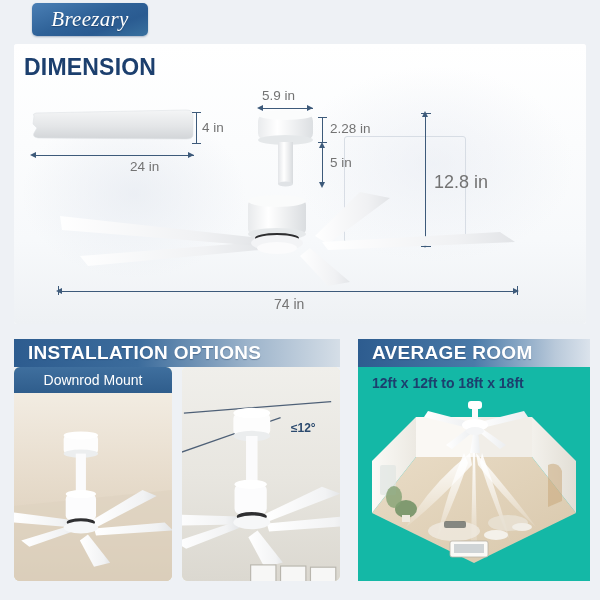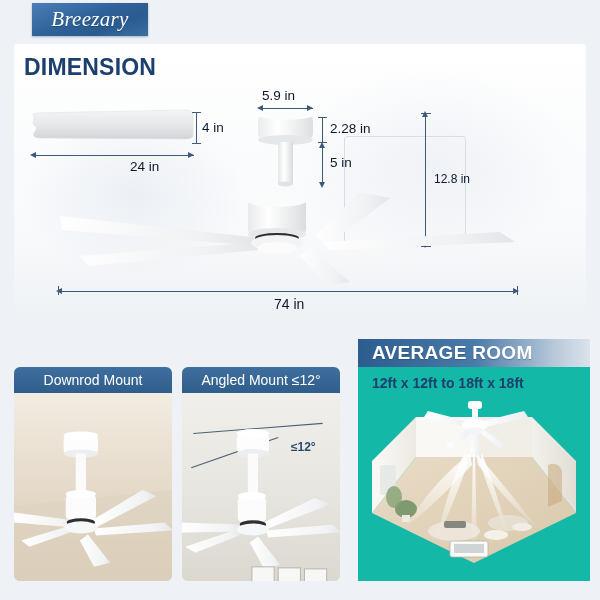--- a/index.html
+++ b/index.html
@@ -6,21 +6,21 @@
   html,body{margin:0;padding:0;}
   body{
     width:600px;height:600px;overflow:hidden;
     background:#eef1f5;
     font-family:"Liberation Sans", sans-serif;
     position:relative;
   }
   
   .logo-badge{
     position:absolute;left:32px;top:3px;width:116px;height:33px;
-    border-radius:0;
+    border-radius:5px;
     background:linear-gradient(160deg,#4a7fb5 0%,#2f6298 45%,#2a5b91 70%,#39719f 100%);
     box-shadow:0 1px 2px rgba(40,70,110,.35);
     display:flex;align-items:center;justify-content:center;
   }
   .logo-text{
     font-family:"Liberation Serif", serif;
     font-style:italic;color:#ffffff;font-size:21px;letter-spacing:.3px;
     text-shadow:0 1px 1px rgba(20,45,80,.5);
   }
   
@@ -45,21 +45,21 @@
     border:1px solid rgba(205,212,222,.75);border-radius:3px;
   }
   
   .dl{position:absolute;background:#3d5a7a;}
   .dl-h{height:1px;}
   .dl-v{width:1px;}
   .tick{position:absolute;background:#3d5a7a;}
   .tick-v{width:1px;height:9px;}
   .tick-h{height:1px;width:9px;}
   .dim-label{
-    position:absolute;color:#0f172a;font-size:13.5px;white-space:nowrap;
+    position:absolute;color:#737373;font-size:13.5px;white-space:nowrap;
   }
   .arrow{position:absolute;width:0;height:0;}
   .arrow-l{border-top:3px solid transparent;border-bottom:3px solid transparent;border-right:6px solid #3d5a7a;}
   .arrow-r{border-top:3px solid transparent;border-bottom:3px solid transparent;border-left:6px solid #3d5a7a;}
   .arrow-u{border-left:3px solid transparent;border-right:3px solid transparent;border-bottom:6px solid #3d5a7a;}
   .arrow-d{border-left:3px solid transparent;border-right:3px solid transparent;border-top:6px solid #3d5a7a;}
   
   .sec{position:absolute;}
   .sec-bar{
     height:28px;display:flex;align-items:center;
@@ -180,21 +180,21 @@
 <div class="dl dl-v" style="left:322px;top:144px;height:42px;"></div>
 <div class="arrow arrow-u" style="left:319px;top:142px;"></div>
 <div class="arrow arrow-d" style="left:319px;top:182px;"></div>
 <div class="dim-label" style="left:330px;top:155px;">5 in</div>
 
 <div class="dl dl-v" style="left:425px;top:113px;height:133px;"></div>
 <div class="arrow arrow-u" style="left:422px;top:111px;"></div>
 <div class="arrow arrow-d" style="left:422px;top:242px;"></div>
 <div class="tick tick-h" style="left:421px;top:113px;width:10px;"></div>
 <div class="tick tick-h" style="left:421px;top:246px;width:10px;"></div>
-<div class="dim-label" style="left:434px;top:172px;font-size:12px;text-align:center;">12.8 in</div>
+<div class="dim-label" style="left:434px;top:172px;font-size:18px;text-align:center;">12.8 in</div>
 
 <div style="position:absolute;left:60px;top:186px;width:460px;height:105px;">
   <svg width="460" height="105" viewBox="0 0 460 105">
     <defs>
       <linearGradient id="bl1" x1="0" y1="0" x2="1" y2="0">
         <stop offset="0%" stop-color="#ffffff"></stop>
         <stop offset="70%" stop-color="#f0f1f3"></stop>
         <stop offset="100%" stop-color="#e2e4e7"></stop>
       </linearGradient>
       <linearGradient id="motorG" x1="0" y1="0" x2="1" y2="0">
@@ -221,20 +221,23 @@
 </div>
 
 <div class="dl dl-h" style="left:60px;top:291px;width:457px;"></div>
 <div class="arrow arrow-l" style="left:56px;top:288px;"></div>
 <div class="arrow arrow-r" style="left:513px;top:288px;"></div>
 <div class="tick tick-v" style="left:58px;top:286px;"></div>
 <div class="tick tick-v" style="left:517px;top:286px;"></div>
 <div class="dim-label" style="left:274px;top:296px;font-size:14px;">74 in</div>
 
 <div class="sec" style="left:14px;top:339px;width:326px;height:256px;">
+  <div class="sec-bar">
+    <span class="sec-bar-title">INSTALLATION OPTIONS</span>
+  </div>
 
   <div class="install-body">
 
     <div class="mount-card">
       <div class="mount-head">Downrod Mount</div>
       <div class="mount-photo">
         <div class="ceil-beige"></div>
         <svg width="100%" height="100%" viewBox="0 0 158 186" preserveAspectRatio="xMidYMid slice" style="position:absolute;inset:0;">
           <defs>
             <linearGradient id="wallG" x1="0" y1="0" x2="0" y2="1">
@@ -261,21 +264,20 @@
           <path d="M78,126 L128,96 L142,102 L82,133 Z" fill="url(#bwG)"></path>
           <path d="M80,134 L150,128 L158,136 L82,141 Z" fill="url(#bwG)"></path>
           <path d="M74,140 L96,168 L80,172 L66,146 Z" fill="url(#bwG)"></path>
           <ellipse cx="67" cy="128" rx="14" ry="4" fill="#2f2f31"></ellipse>
           <ellipse cx="67" cy="133" rx="17" ry="6" fill="#f6f7f8"></ellipse>
         </svg>
       </div>
     </div>
 
     <div class="mount-card">
-      <div class="mount-head">Angled Mount ≤12°</div>
       <div class="mount-photo">
         <div class="ceil-grey"></div>
         <svg width="100%" height="100%" viewBox="0 0 158 186" preserveAspectRatio="xMidYMid slice" style="position:absolute;inset:0;">
           <defs>
             <linearGradient id="wallG2" x1="0" y1="0" x2="0" y2="1">
               <stop offset="0%" stop-color="#f0efeb"></stop>
               <stop offset="50%" stop-color="#e8e6e0"></stop>
               <stop offset="100%" stop-color="#dbd8d0"></stop>
             </linearGradient>
             <linearGradient id="bwG2" x1="0" y1="0" x2="1" y2="0">

